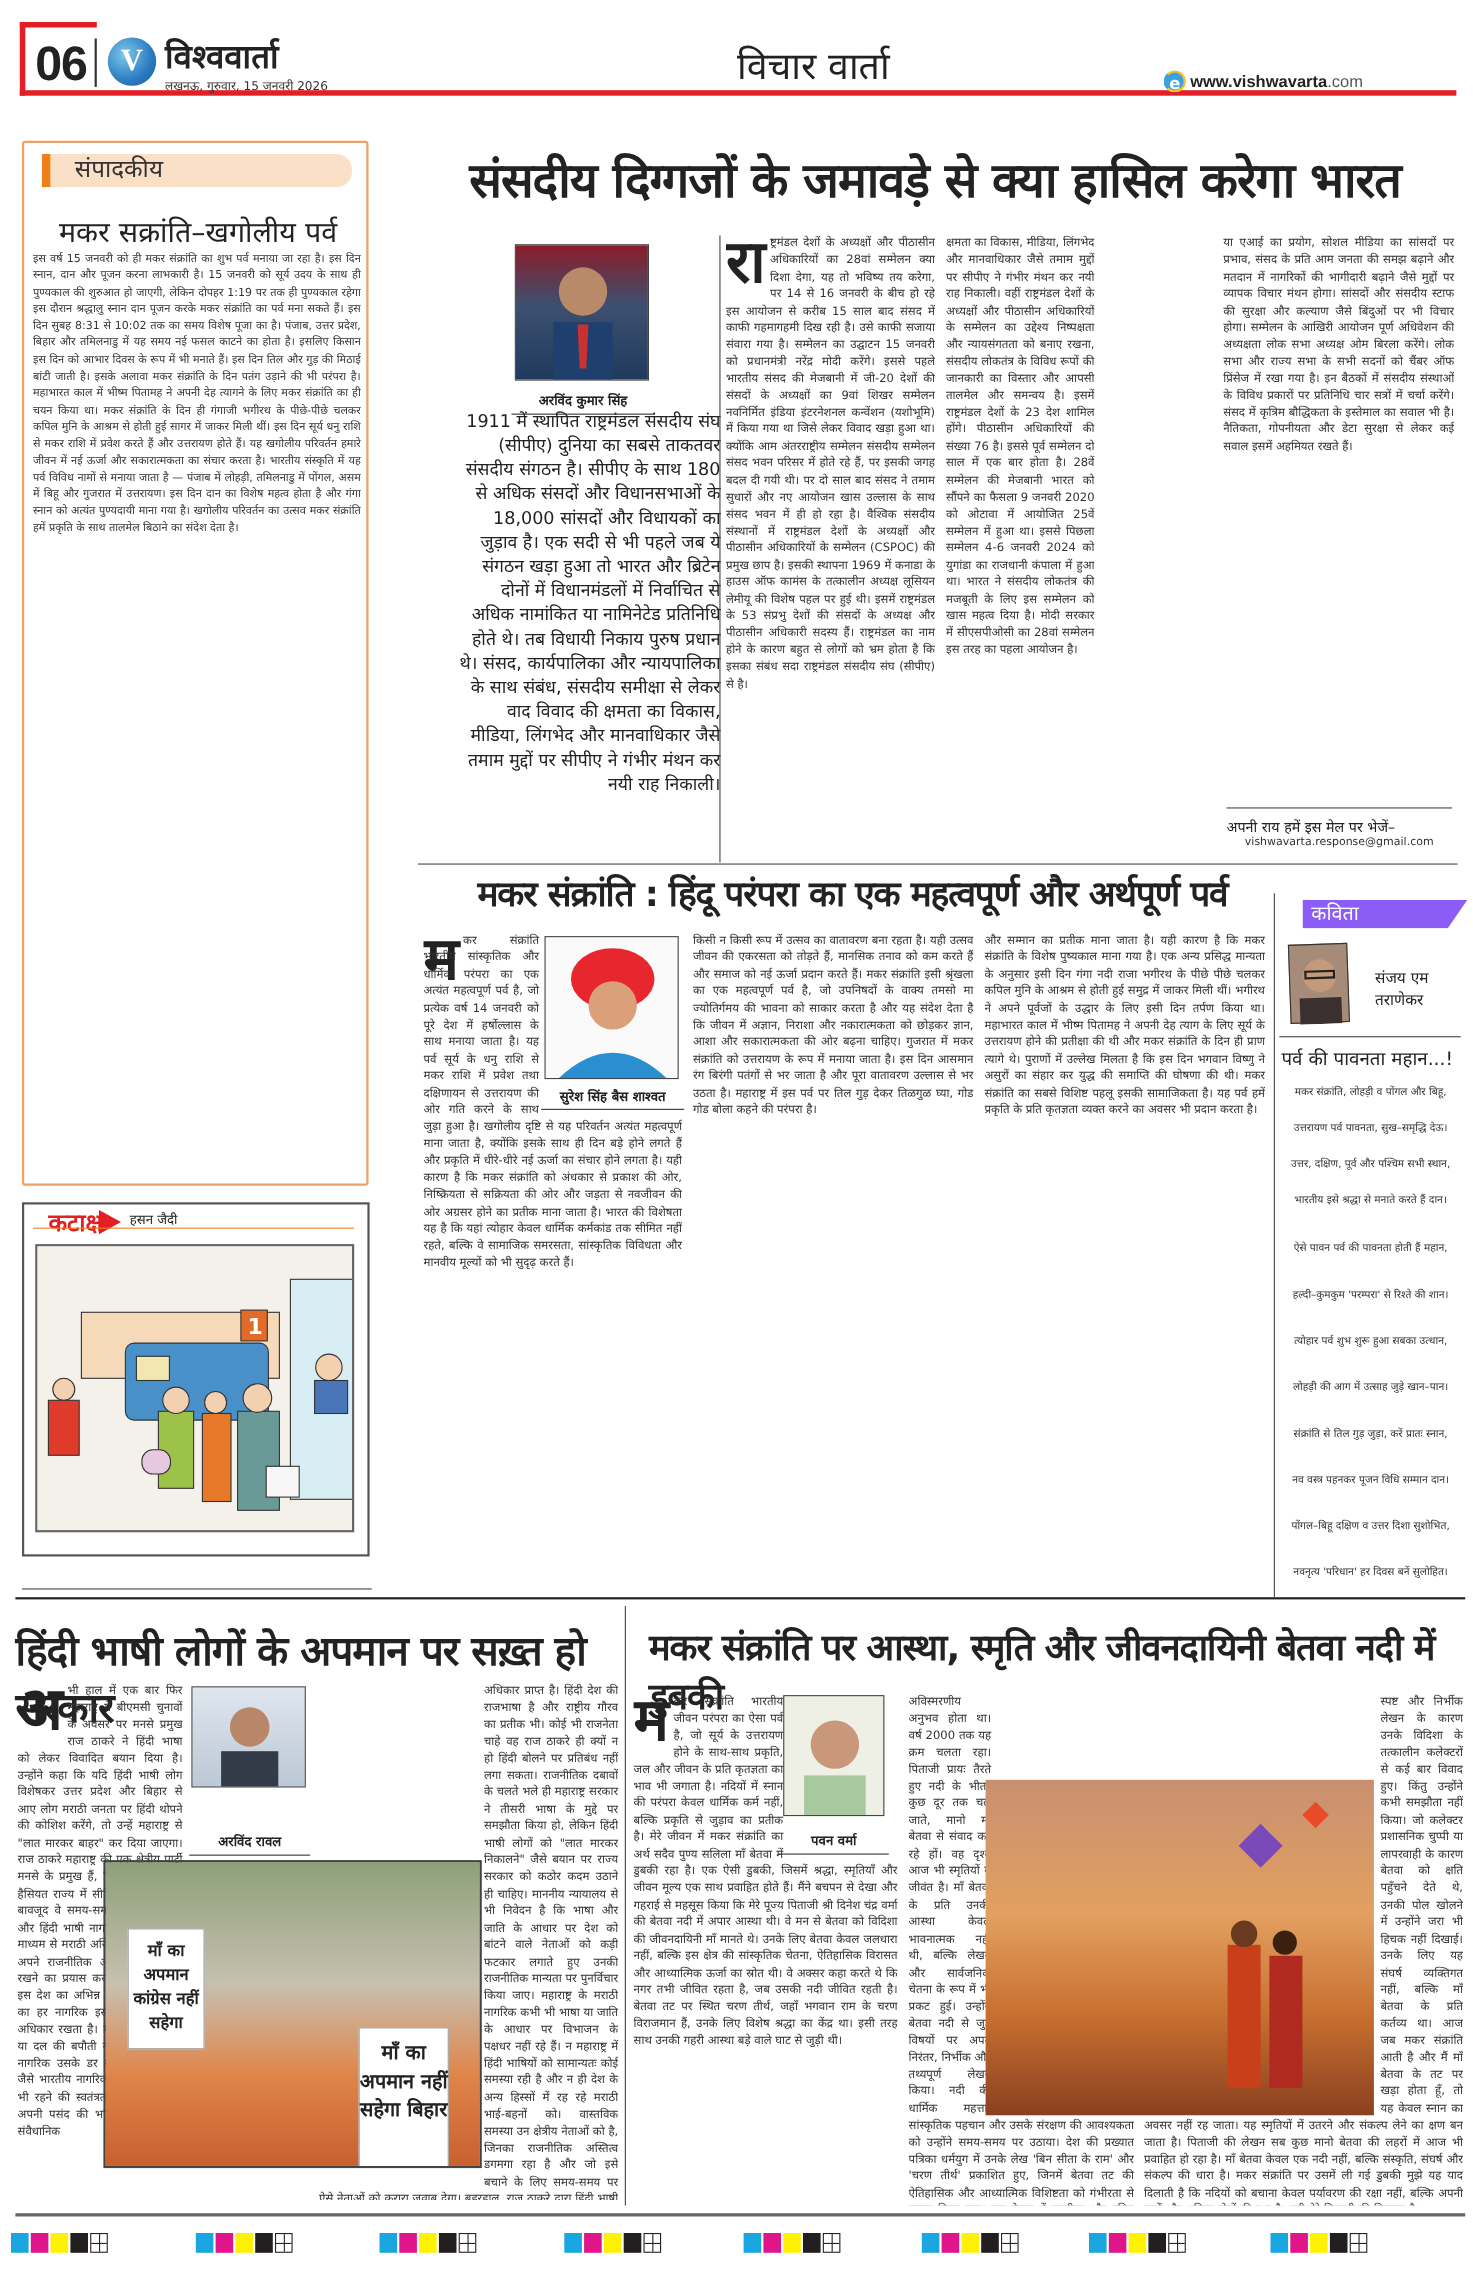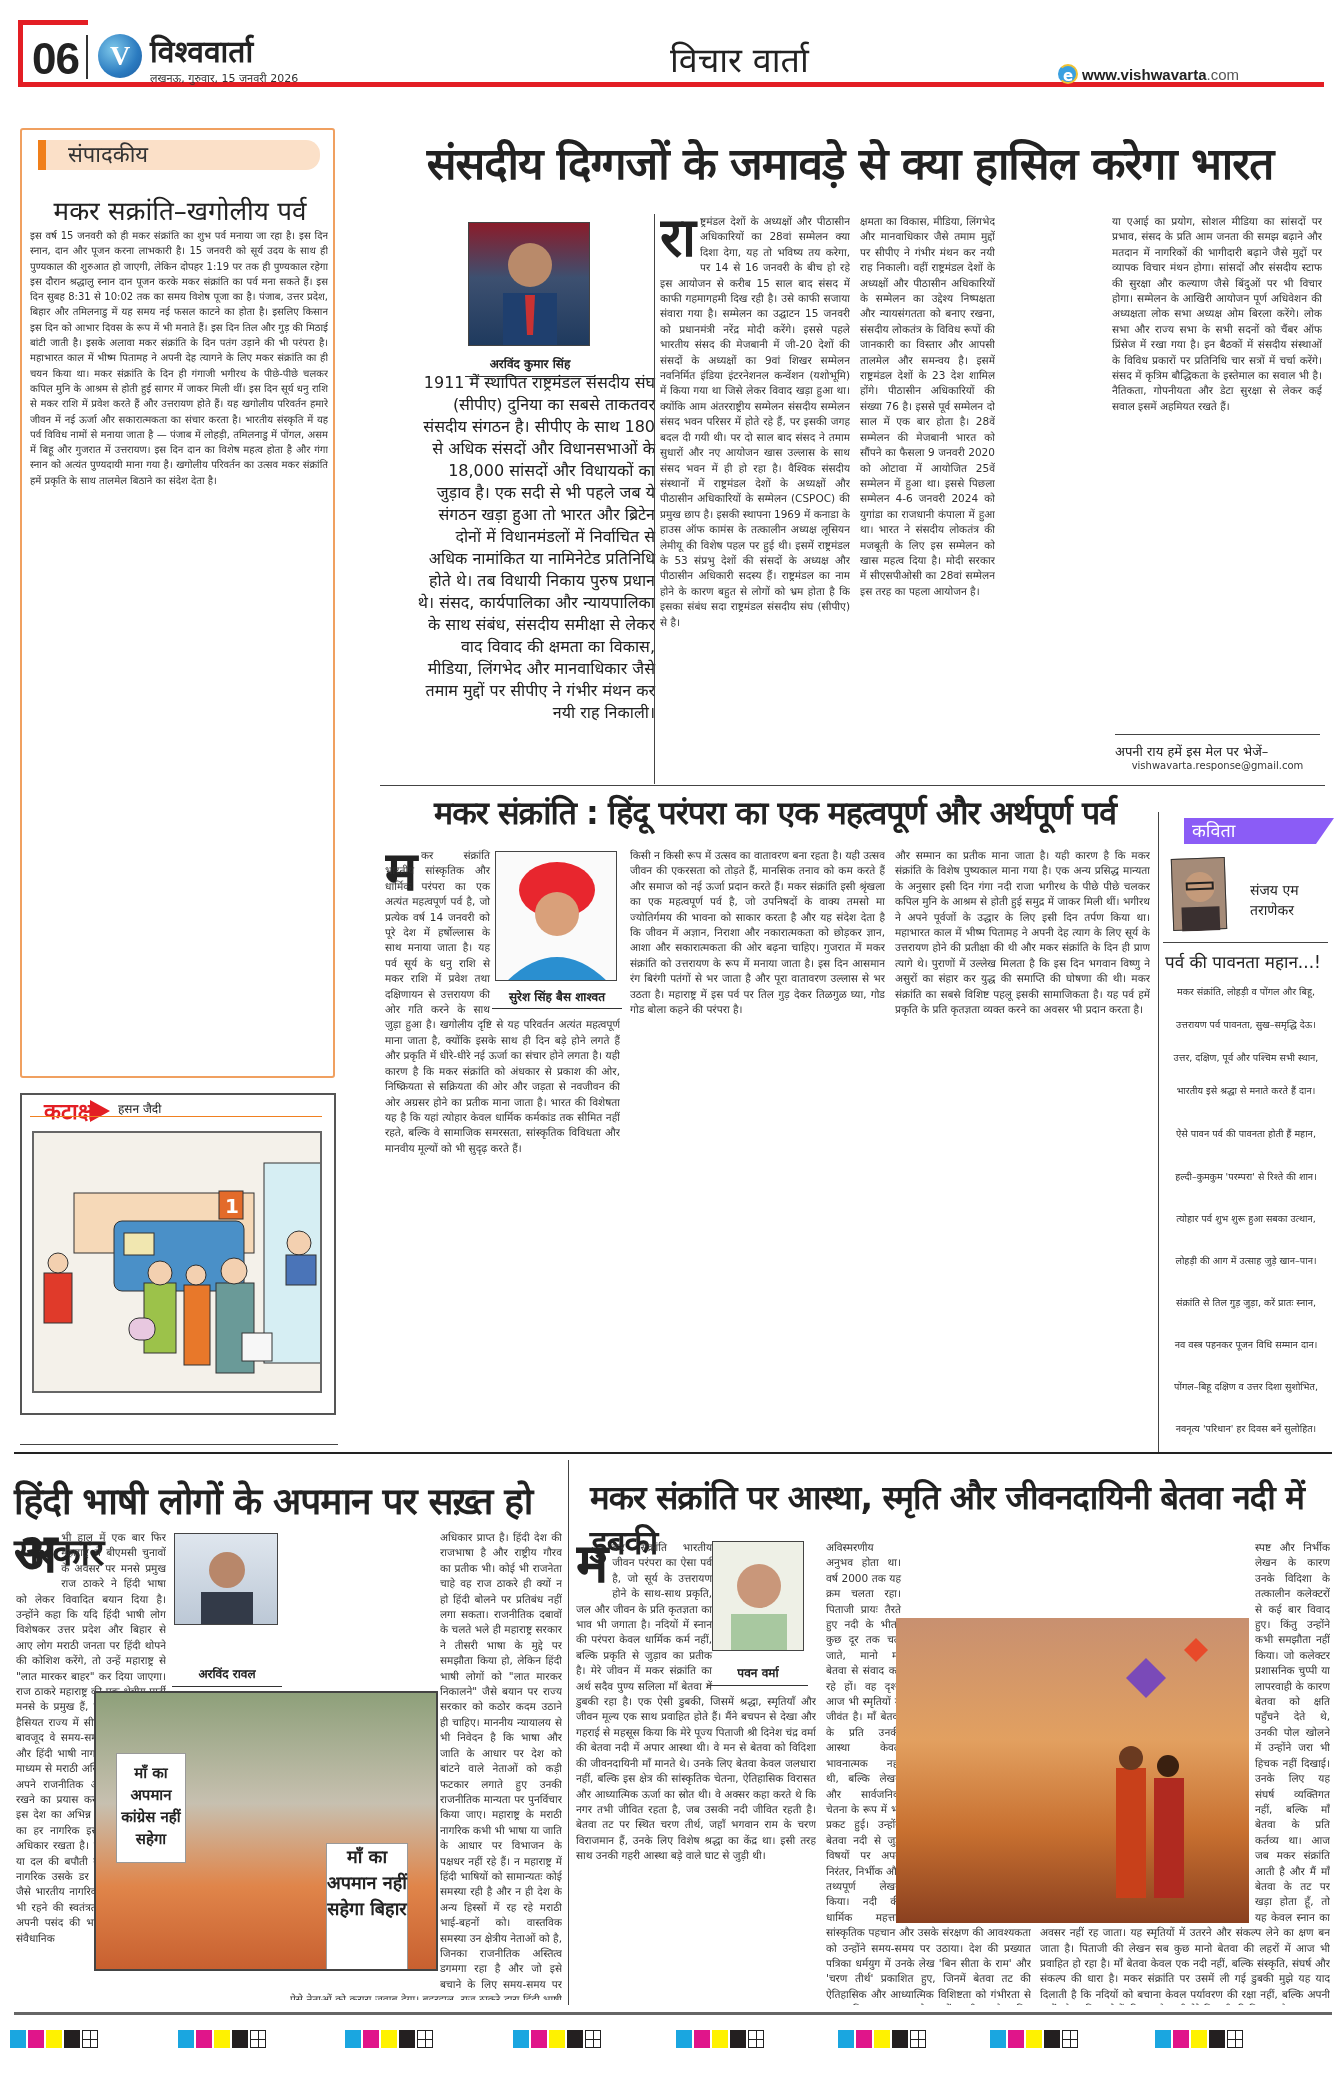--- a/index.html
+++ b/index.html
@@ -183,21 +183,21 @@
 <div class="abs byline" style="left:172px;top:1665px;width:110px;padding-bottom:4px">अरविंद रावल</div>
 <div class="col txt" style="left:16px;top:1530px;width:150px;height:430px;overflow:hidden">
   <span class="dropcap">अ</span><span>भी हाल में एक बार फिर महाराष्ट्र में बीएमसी चुनावों के अवसर पर मनसे प्रमुख राज ठाकरे ने हिंदी भाषा को लेकर विवादित बयान दिया है। उन्होंने कहा कि यदि हिंदी भाषी लोग विशेषकर उत्तर प्रदेश और बिहार से आए लोग मराठी जनता पर हिंदी थोपने की कोशिश करेंगे, तो उन्हें महाराष्ट्र से "लात मारकर बाहर" कर दिया जाएगा। राज ठाकरे महाराष्ट्र की एक क्षेत्रीय पार्टी मनसे के प्रमुख हैं, जिनकी राजनीतिक हैसियत राज्य में सीमित रही है। इसके बावजूद वे समय-समय पर हिंदी भाषा और हिंदी भाषी नागरिकों के विरोध के माध्यम से मराठी अस्मिता को भड़काकर अपने राजनीतिक अस्तित्व को बनाए रखने का प्रयास करते रहे हैं। महाराष्ट्र इस देश का अभिन्न अंग है और भारत का हर नागरिक इस राज्य में समान अधिकार रखता है। महाराष्ट्र किसी नेता या दल की बपौती नहीं है कि देश के नागरिक उसके डर या धमकी में रहें। जैसे भारतीय नागरिकों को देश में कहीं भी रहने की स्वतंत्रता है, वैसे ही उन्हें अपनी पसंद की भाषा बोलने का भी संवैधानिक</span>
 </div>
 <div class="col txt" style="left:290px;top:1530px;width:272px;height:470px;overflow:hidden">
   <div style="float:left;width:150px;height:290px;margin-top:160px"></div>
   <span>अधिकार प्राप्त है। हिंदी देश की राजभाषा है और राष्ट्रीय गौरव का प्रतीक भी। कोई भी राजनेता चाहे वह राज ठाकरे ही क्यों न हो हिंदी बोलने पर प्रतिबंध नहीं लगा सकता। राजनीतिक दबावों के चलते भले ही महाराष्ट्र सरकार ने तीसरी भाषा के मुद्दे पर समझौता किया हो, लेकिन हिंदी भाषी लोगों को "लात मारकर निकालने" जैसे बयान पर राज्य सरकार को कठोर कदम उठाने ही चाहिए। माननीय न्यायालय से भी निवेदन है कि भाषा और जाति के आधार पर देश को बांटने वाले नेताओं को कड़ी फटकार लगाते हुए उनकी राजनीतिक मान्यता पर पुनर्विचार किया जाए। महाराष्ट्र के मराठी नागरिक कभी भी भाषा या जाति के आधार पर विभाजन के पक्षधर नहीं रहे हैं। न महाराष्ट्र में हिंदी भाषियों को सामान्यतः कोई समस्या रही है और न ही देश के अन्य हिस्सों में रह रहे मराठी भाई-बहनों को। वास्तविक समस्या उन क्षेत्रीय नेताओं को है, जिनका राजनीतिक अस्तित्व डगमगा रहा है और जो इसे बचाने के लिए समय-समय पर ऐसे नेताओं को करारा जवाब देगा। बहरहाल, राज ठाकरे द्वारा हिंदी भाषी नागरिकों का अपमान करना न केवल निंदनीय है, बल्कि देश के भीतर देशवासियों को बांटने का अक्षम्य प्रयास भी है। अतः सरकार को उनके विरुद्ध सख्त और स्पष्ट कार्रवाई करनी ही चाहिए।</span>
 </div>
 <div class="abs protest">
   <div class="sign" style="left:20px;top:60px;width:70px;height:110px;font-size:15px;line-height:22px;padding-top:8px">माँ का अपमान कांग्रेस नहीं सहेगा</div>
-  <div class="sign" style="left:230px;top:150px;width:82px;height:130px;font-size:18px;line-height:26px;">माँ का अपमान नहीं सहेगा बिहार</div>
+  <div class="sign" style="left:230px;top:150px;width:82px;height:130px;font-size:18px;line-height:26px;padding-top:10px">माँ का अपमान नहीं सहेगा बिहार</div>
 </div>
 
 <div class="abs head4">मकर संक्रांति पर आस्था, स्मृति और जीवनदायिनी बेतवा नदी में डुबकी</div>
 <div class="abs photo" style="left:712px;top:1541px;width:92px;height:110px;background:#eef0e6">
   <svg width="92" height="110">
       <circle cx="46" cy="44" r="22" fill="#c9977a"></circle>
       <rect x="18" y="72" width="56" height="38" fill="#a8c8a0"></rect>
     </svg>
 </div>
 <div class="abs byline" style="left:708px;top:1664px;width:100px;padding-bottom:4px">पवन वर्मा</div>

